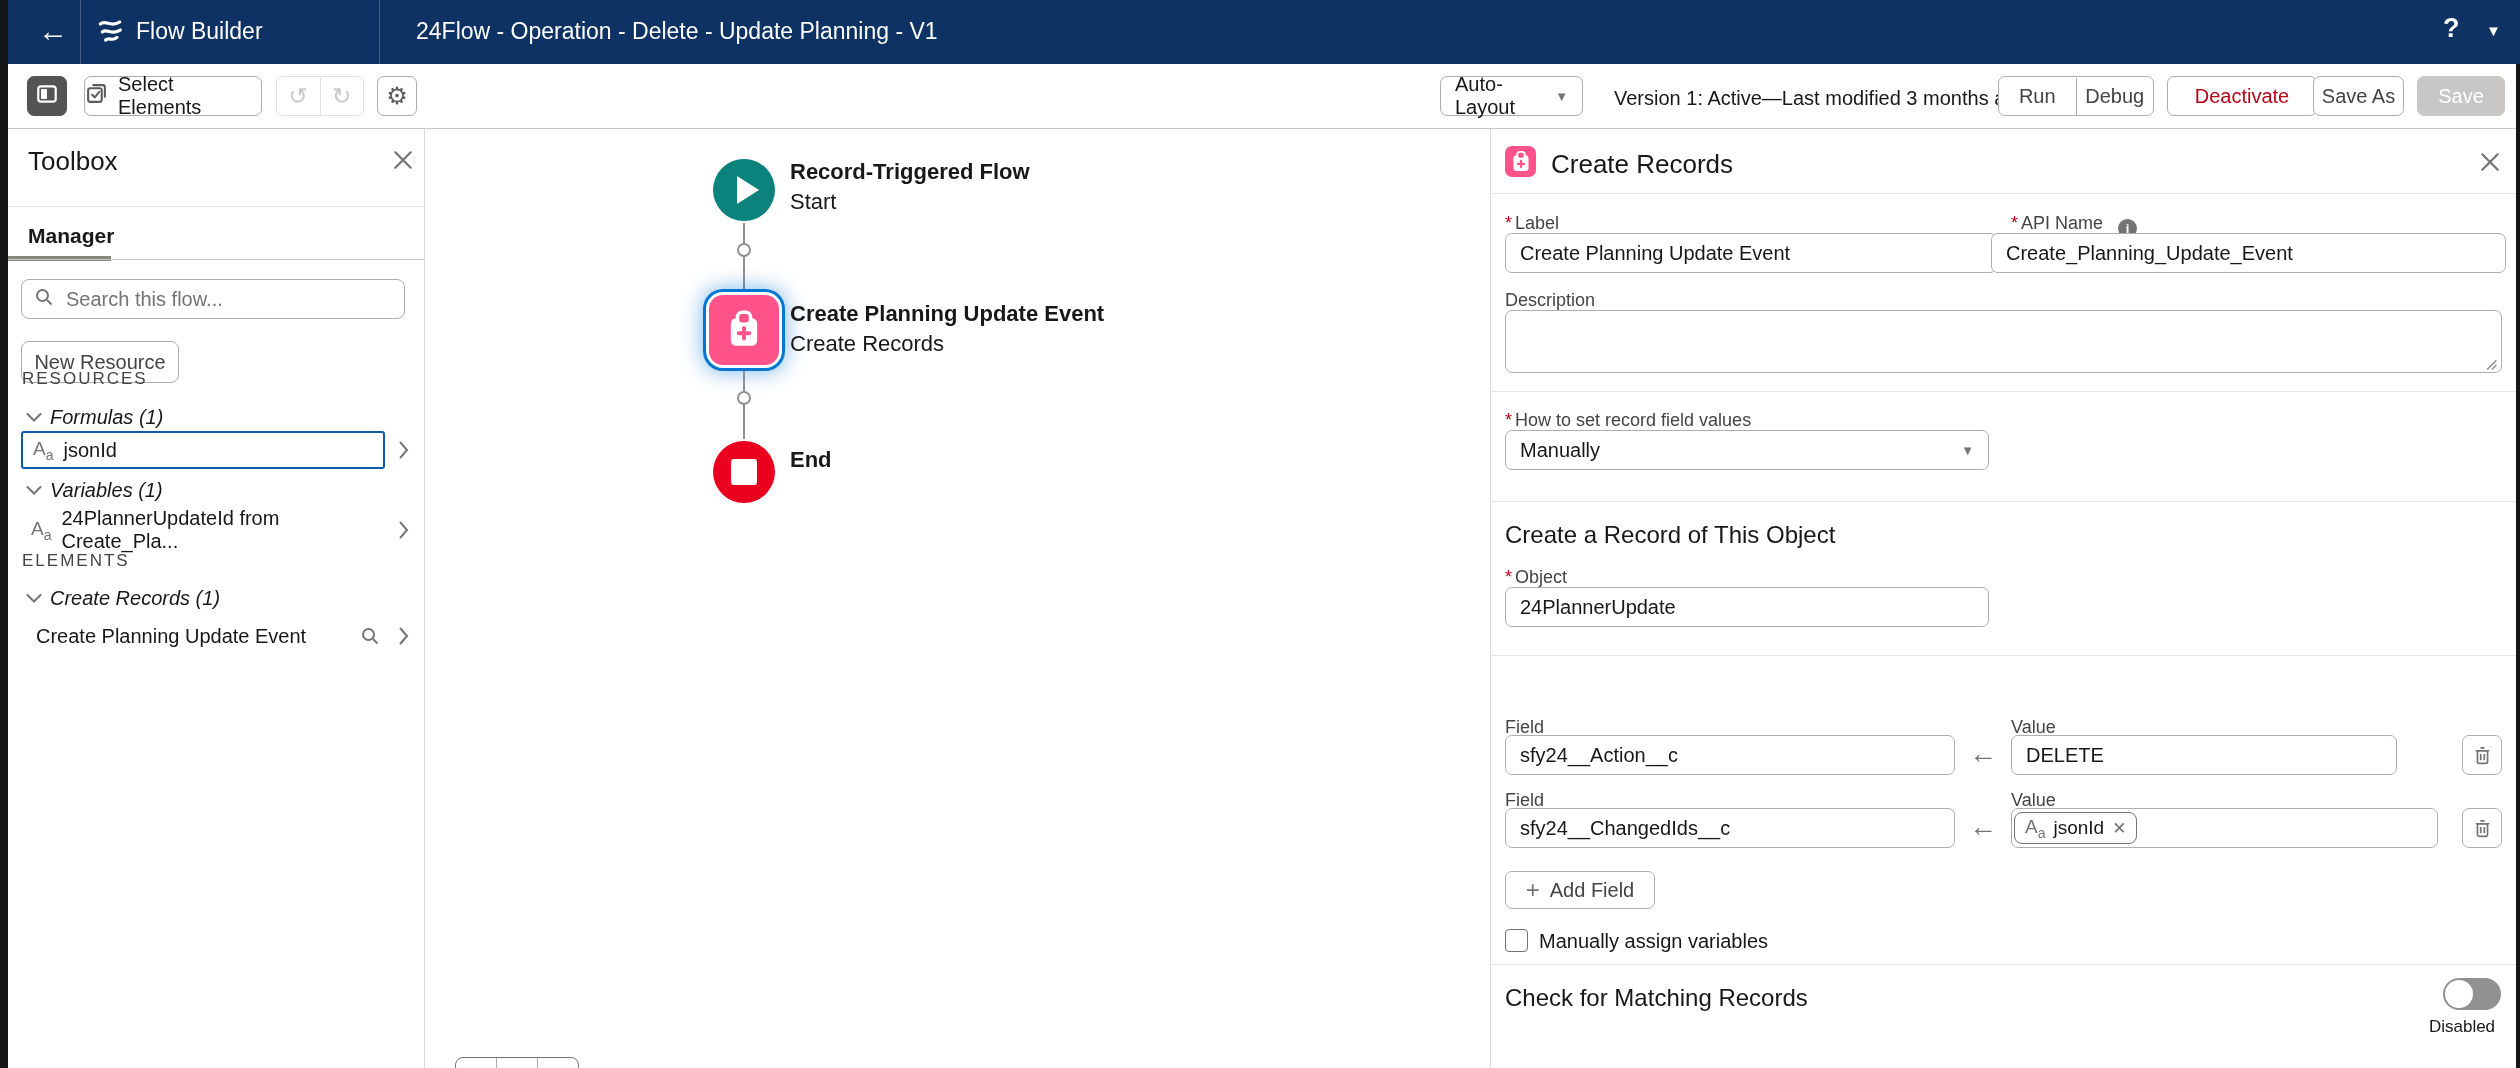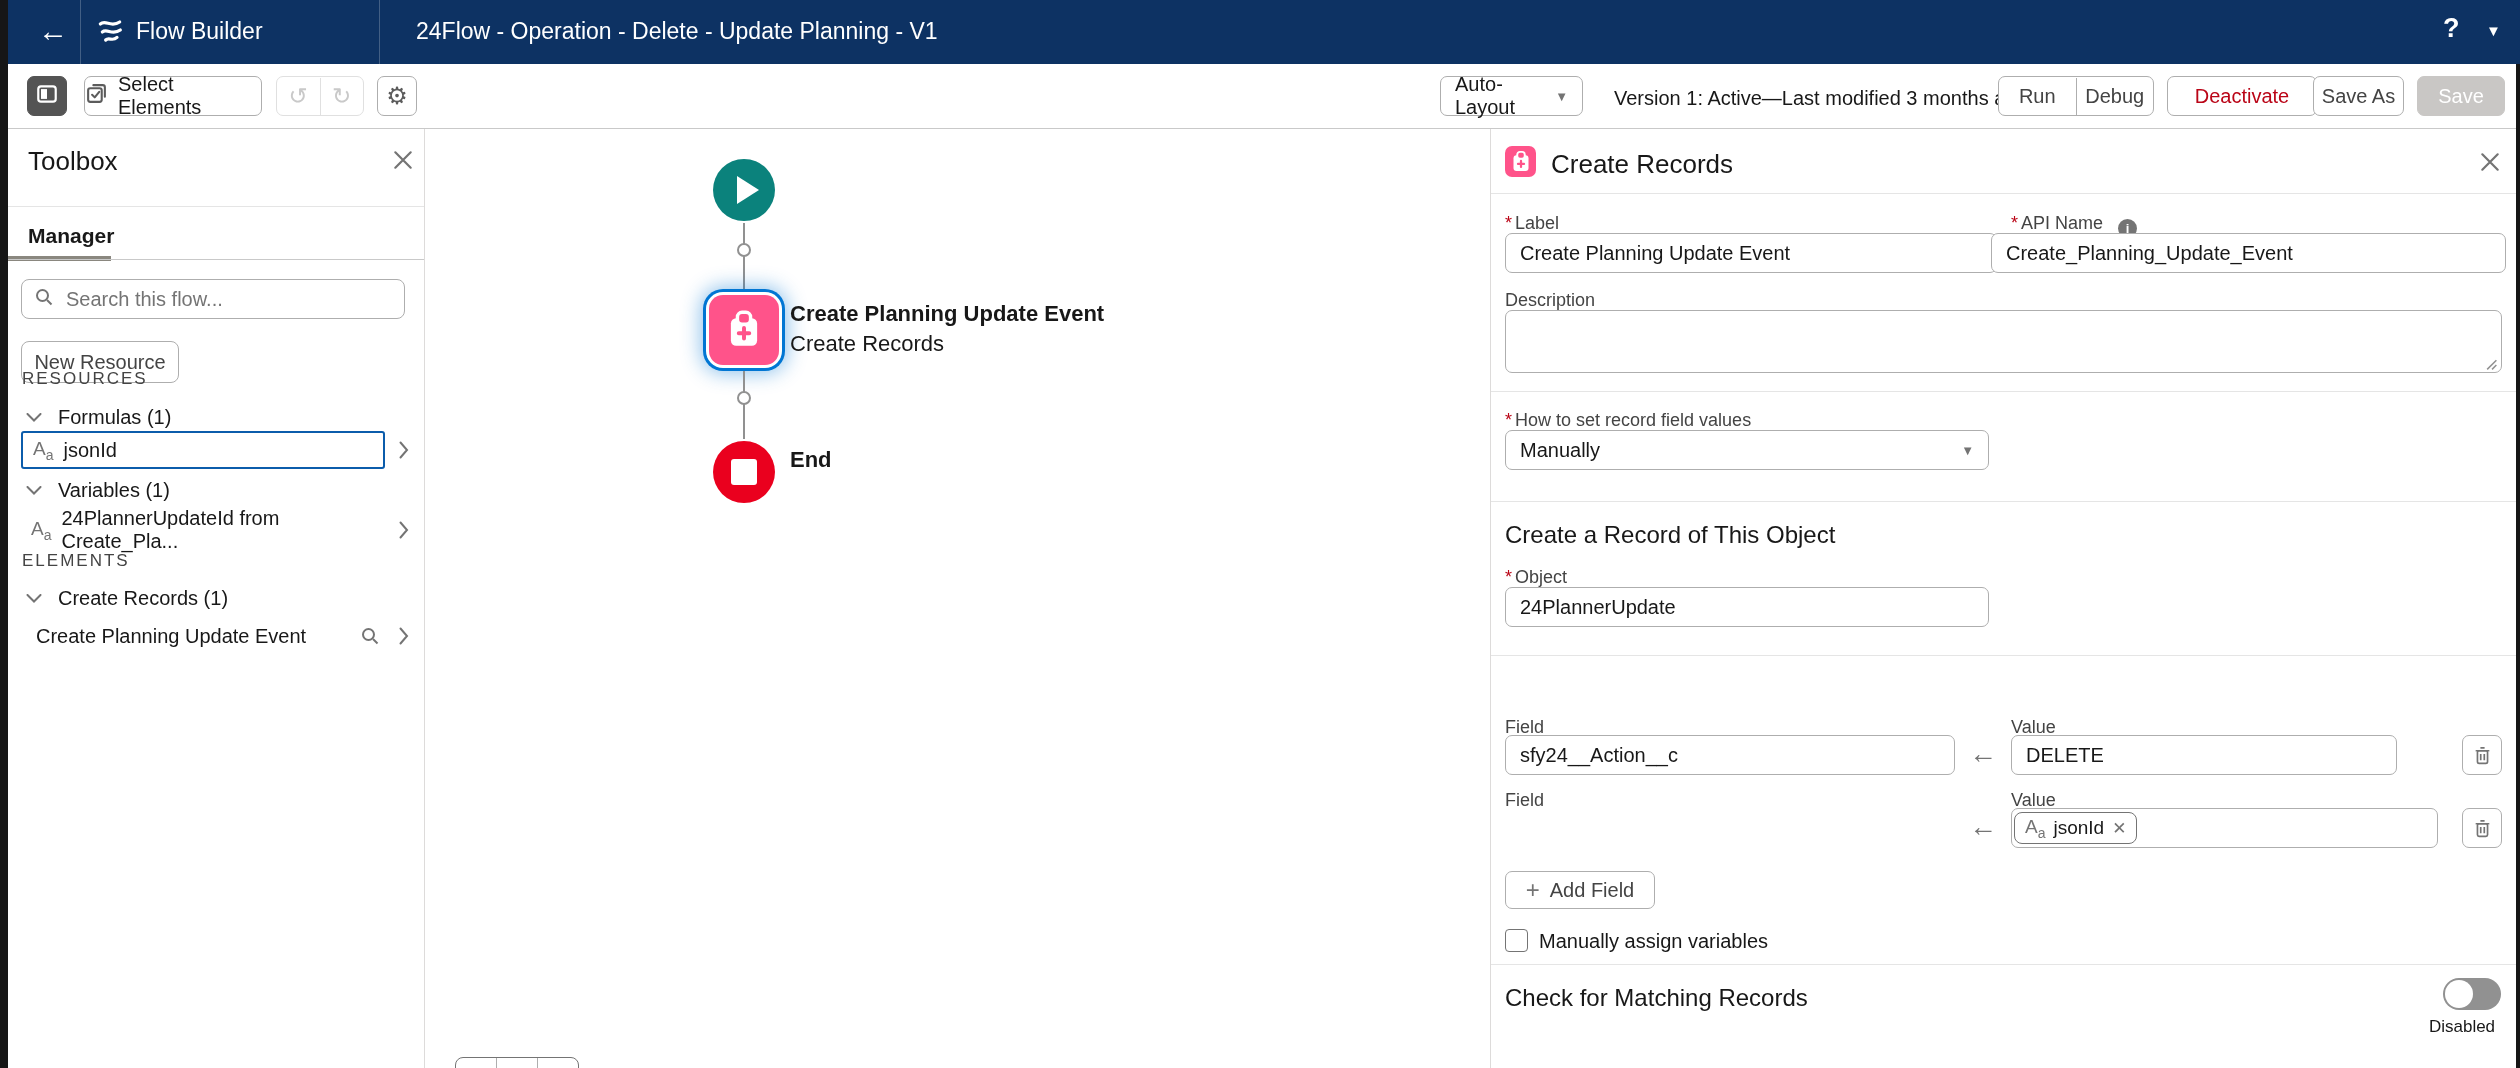--- a/index.html
+++ b/index.html
@@ -47,21 +47,21 @@
   #tb-tab{position:absolute;left:20px;top:95px;font-size:21px;font-weight:700;}
   #tb-tab-underline{position:absolute;left:0;top:127px;width:103px;height:5px;background:#8a877f;}
   #tb-tab-line{position:absolute;left:0;top:130px;width:100%;border-top:1.5px solid #c9c9c9;}
   #tb-search{position:absolute;left:13px;top:150px;width:384px;height:40px;box-sizing:border-box;
              border:1.5px solid #aeaeae;border-radius:8px;display:flex;align-items:center;padding:0 12px;gap:10px;}
   #tb-search input{border:none;outline:none;font-size:20px;width:100%;font-family:inherit;color:#181818;}
   #tb-search input::placeholder{color:#747474;}
   #new-resource{position:absolute;left:13px;top:212px;width:158px;height:42px;box-sizing:border-box;border:1.5px solid #aeaeae;
                 border-radius:8px;background:#fff;font-size:20px;color:#444;display:flex;align-items:center;justify-content:center;cursor:pointer;}
   .tb-section{position:absolute;left:14px;font-size:17px;letter-spacing:2px;color:#444;}
-  .tb-head{position:absolute;left:18px;display:flex;align-items:center;gap:16px;font-size:20px;cursor:pointer;}
+  .tb-head{position:absolute;left:18px;display:flex;align-items:center;gap:8px;font-size:20px;cursor:pointer;font-style:italic;}
   .tb-row{position:absolute;left:13px;width:364px;height:38px;display:flex;align-items:center;gap:10px;font-size:20px;box-sizing:border-box;padding:0 10px;cursor:pointer;}
   .tb-row.selected{border:2.5px solid #0b5cab;border-radius:3px;}
   .aa{color:#747474;font-size:19px;}
   .aa sub{font-size:14px;}
   .chev-right{position:absolute;cursor:pointer;}
   
   #canvas{left:425px;top:129px;width:1065px;height:939px;background:#fff;overflow:hidden;}
   .node-label-title{font-weight:700;font-size:22px;}
   .node-label-sub{font-size:22px;margin-top:4px;}
   #start-node{position:absolute;left:288px;top:30px;width:62px;height:62px;border-radius:50%;background:#0b827c;cursor:pointer;}
@@ -252,20 +252,24 @@
       <svg width="10" height="18" viewBox="0 0 10 18">
           <path d="M1.5 1.5 8 9 1.5 16.5" fill="none" stroke="#747474" stroke-width="2" stroke-linecap="round"></path>
         </svg>
     </span>
   </div>
 
   <div class="abs" id="canvas">
     <div id="start-node">
         <div class="play"></div>
       </div>
+    <div class="abs" style="left:365px;top:30px">
+      <div class="node-label-title">Record-Triggered Flow</div>
+      <div class="node-label-sub">Start</div>
+    </div>
 
     <div class="connector" style="left:318px;top:94px;height:70px"></div>
     <div class="conn-dot" style="left:312px;top:114px"></div>
 
     <div id="create-node">
       <svg width="42" height="42" viewBox="0 0 32 32">
         <rect x="6" y="7" width="20" height="21" rx="4" fill="#fff"></rect>
         <rect x="11" y="2.5" width="10" height="9" rx="3.5" fill="#ff538a" stroke="#fff" stroke-width="2.6"></rect>
         <path d="M16 14.5 v8 M12 18.5 h8" stroke="#ff538a" stroke-width="3" stroke-linecap="round"></path>
       </svg>
@@ -352,20 +356,21 @@
     <input class="fld" style="left: 520px; top: 606px; width: 386px;" value="DELETE">
     <div class="trash-btn" style="left:971px;top:606px">
       <svg width="21" height="21" viewBox="0 0 20 20" fill="none" stroke="#747474" stroke-width="1.6">
         <path d="M3.5 5.5h13M8 2.8h4"></path>
           <rect x="5.2" y="5.5" width="9.6" height="12" rx="1.5"></rect>
           <path d="M8.3 8.5v6M11.7 8.5v6"></path>
       </svg>
     </div>
 
     <div class="plbl" style="left:14px;top:661px">Field</div>
+    <input class="fld" style="left: 14px; top: 679px; width: 450px;" value="sfy24__ChangedIds__c">
     <span class="larrow" style="left:478px;top:682px">←</span>
     <div class="plbl" style="left:520px;top:661px">Value</div>
     <div id="pill-input">
       <div id="res-pill">
         <span class="aa"><span>A</span><sub>a</sub></span>
         <span style="font-size:19px">jsonId</span>
         <span class="px">✕</span>
       </div>
     </div>
     <div class="trash-btn" style="left:971px;top:679px">

